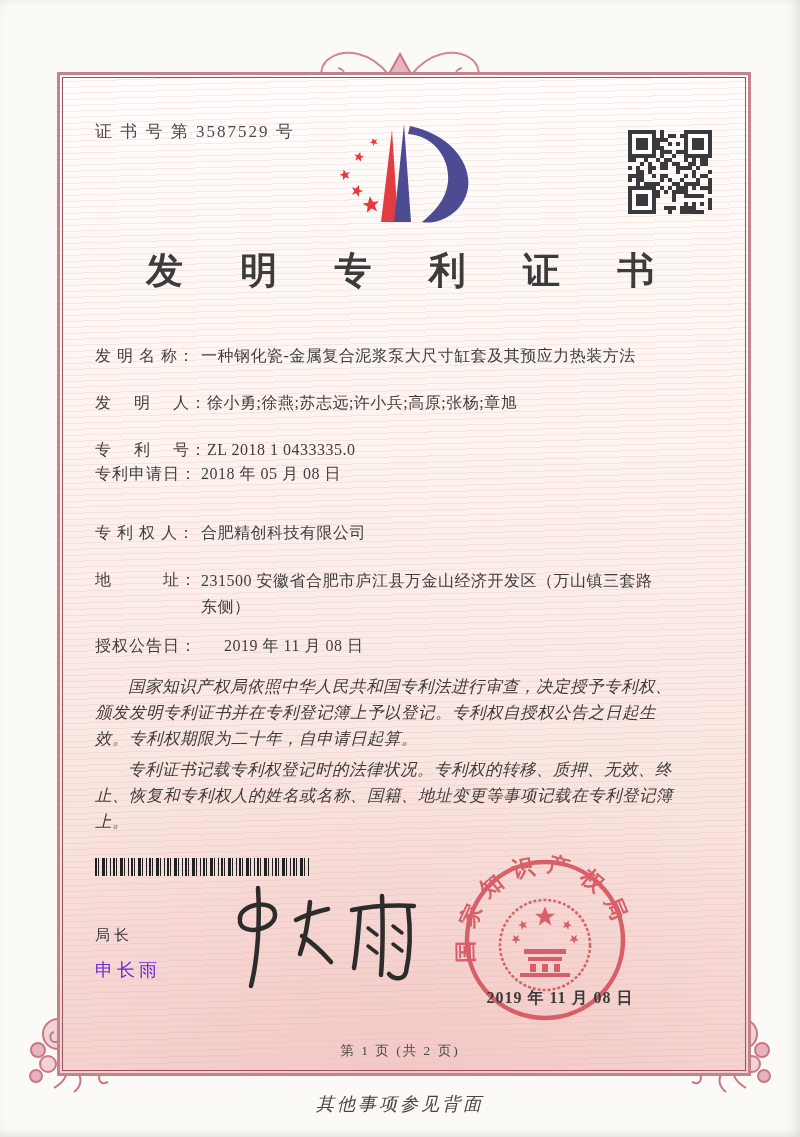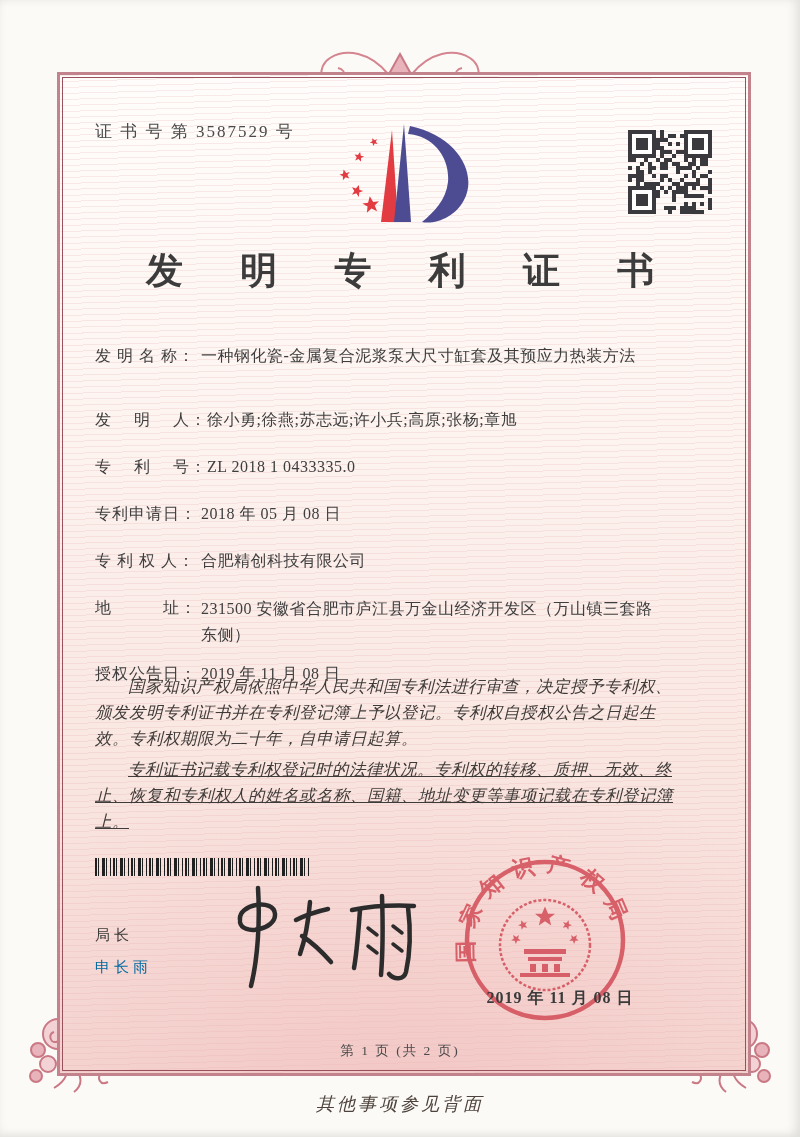--- a/index.html
+++ b/index.html
@@ -28,44 +28,44 @@
   .title{
     left:0;top:246px;width:800px;text-align:center;
     font-size:37px;font-weight:700;color:#3c3c3c;
     letter-spacing:24px;padding-left:24px;box-sizing:border-box;
   }
   .rows{left:95px;top:344px;width:585px;font-size:16px;color:#3e3e3e;}
   .row{display:flex;align-items:flex-start;line-height:24px;}
   .row-label{flex:0 0 106px;white-space:pre;letter-spacing:1px;}
   .row-val{flex:1;letter-spacing:0.5px;}
   .r-name{margin-top:0;}
-  .r-inv{margin-top:40px;}
+  .r-inv{margin-top:23px;}
   .r-pno{margin-top:23px;}
-  .r-fdate{margin-top:23px;}
-  .r-patentee{margin-top:23px;}
+  .r-fdate{}
+  .r-patentee{margin-top:35px;}
   .r-addr{margin-top:23px;}
   .r-addr .row-val{max-width:465px;line-height:26px;}
   .r-grant{margin-top:16px;display:flex;}
-  .grant-left{display:flex;}
+  .grant-left{display:flex;gap:23px;}
   .grant-right{display:flex;margin-left:48px;}
   .paras{left:95px;top:674px;width:578px;font-size:16.5px;line-height:26px;
     color:#3f3b38;font-style:italic;letter-spacing:0.5px;}
   .paras p{margin:0;text-indent:2em;}
-  .paras p + p{margin-top:5px;text-decoration:underline;}
+  .paras p + p{margin-top:5px;}
   .barcode{
     left:95px;top:858px;width:216px;height:18px;
     background:repeating-linear-gradient(90deg,
       #202020 0 2px, rgba(0,0,0,0) 2px 3px,
       #202020 3px 4px, rgba(0,0,0,0) 4px 7px,
       #202020 7px 10px, rgba(0,0,0,0) 10px 11px,
       #202020 11px 12px, rgba(0,0,0,0) 12px 15px,
       #202020 15px 16px, rgba(0,0,0,0) 16px 18px);
   }
   .director-label{left:95px;top:926px;font-size:15px;color:#3a3a3a;letter-spacing:4px;}
-  .director-name{left:95px;top:958px;font-size:15px;color:#0369a1;letter-spacing:4px;text-align:center;}
+  .director-name{left:95px;top:958px;font-size:18px;color:#6d28d9;letter-spacing:4px;text-align:center;}
   .signature{left:218px;top:880px;width:205px;height:115px;}
   .seal{left:450px;top:845px;width:190px;height:190px;}
   .seal-date{left:475px;top:988px;width:170px;text-align:center;
     font-size:16px;font-weight:700;color:#3a3a3a;letter-spacing:1px;}
   .page-info{left:0;top:1042px;width:800px;text-align:center;
     font-size:13.5px;color:#4a4a4a;letter-spacing:2px;}
   .back-note{left:0;top:1092px;width:800px;text-align:center;
     font-size:18px;color:#4e423c;font-style:italic;letter-spacing:3px;}
   .qr{left:628px;top:130px;width:84px;height:84px;}
   .logo{left:330px;top:112px;width:145px;height:118px;}

